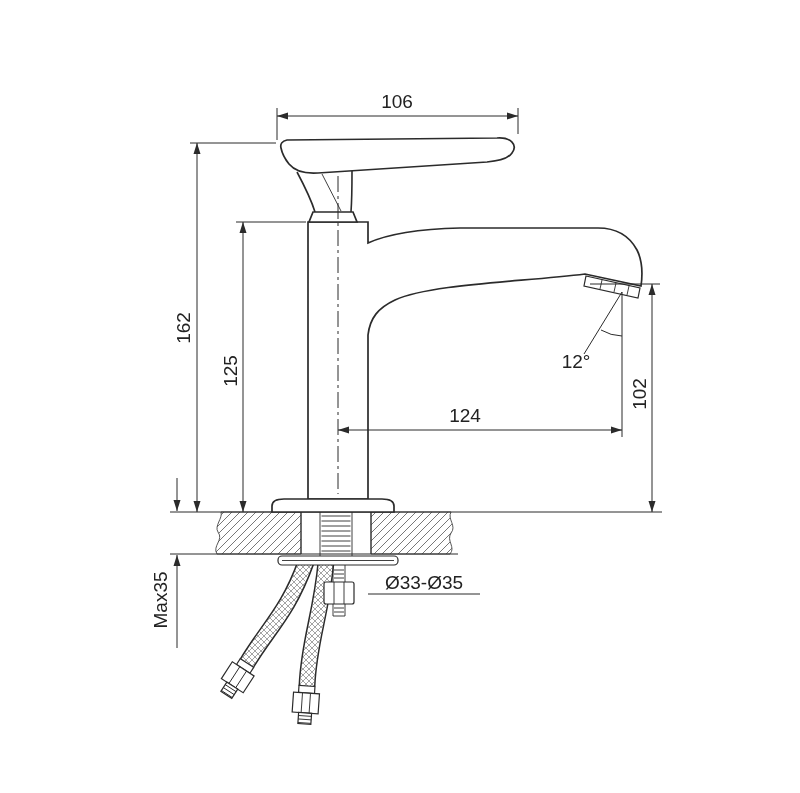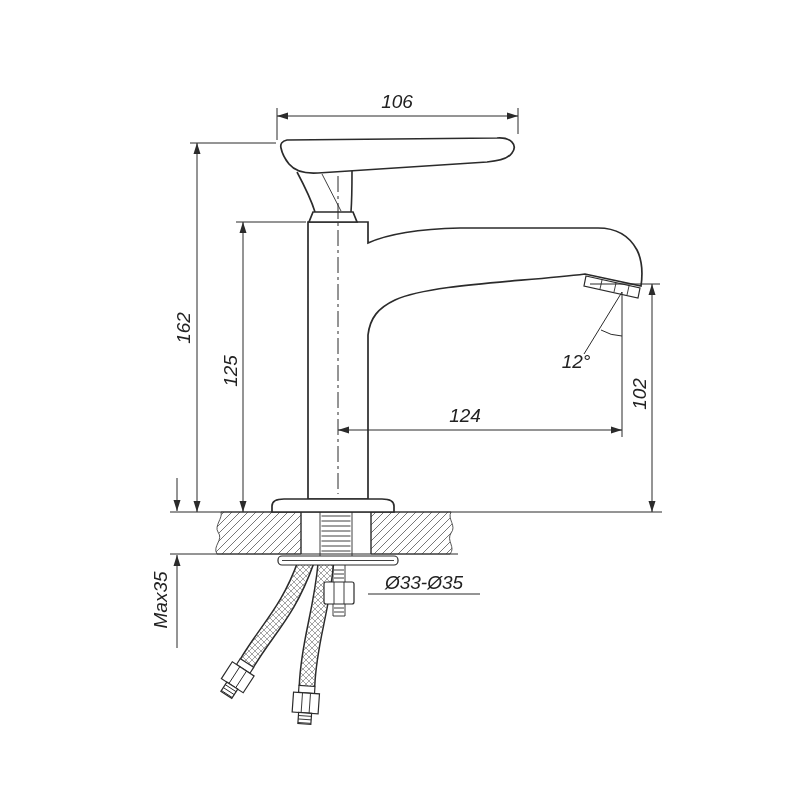--- a/index.html
+++ b/index.html
@@ -1,16 +1,16 @@
 <!DOCTYPE html>
 <html><head>
 <meta charset="utf-8">
 <style>
   html,body{margin:0;padding:0;background:#ffffff;}
-  .canvas{position:relative;width:800px;height:778px;background:#fff;overflow:hidden;font-style:italic;}
+  .canvas{position:relative;width:800px;height:778px;background:#fff;overflow:hidden;}
   svg{display:block;}
   text{font-family:"Liberation Sans","DejaVu Sans",sans-serif;font-size:19px;fill:#222;}
   .thin{stroke:#2b2b2b;stroke-width:1;fill:none;}
   .outline{stroke:#2b2b2b;stroke-width:1.7;fill:#ffffff;}
   .openline{stroke:#2b2b2b;stroke-width:1.6;fill:none;}
   .hw{stroke:#2b2b2b;stroke-width:1.2;fill:#ffffff;}
   .tick{stroke:#2b2b2b;stroke-width:0.9;fill:none;}
 </style>
 </head>
 <body>

